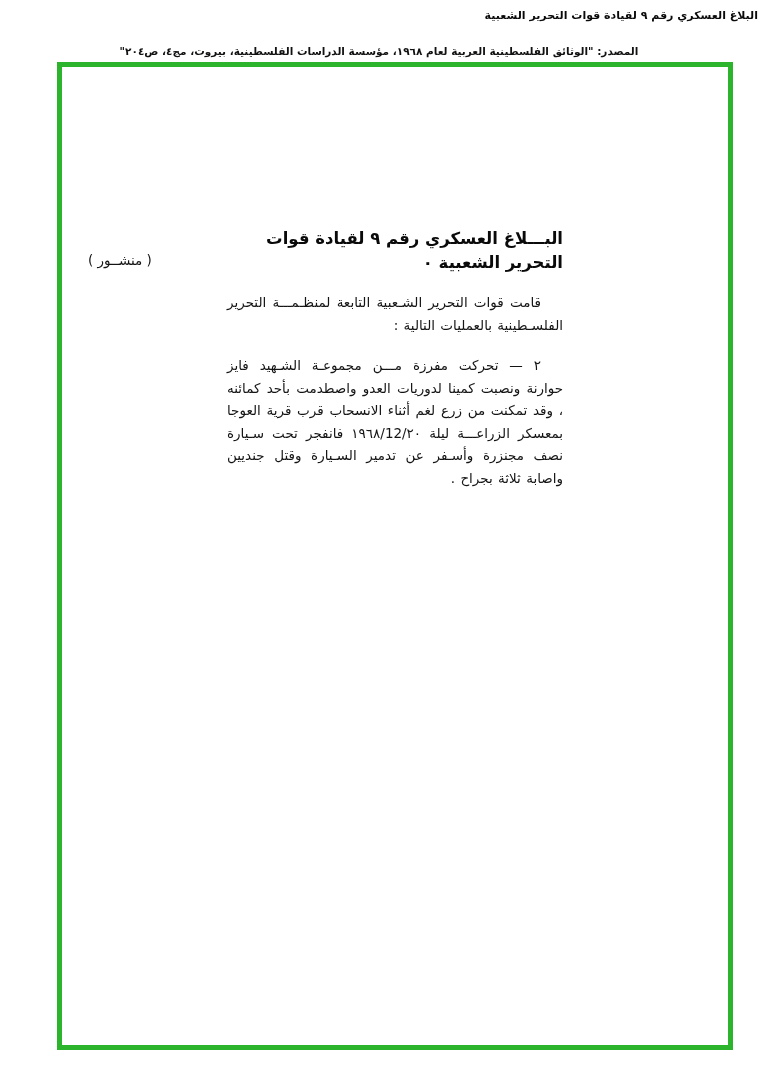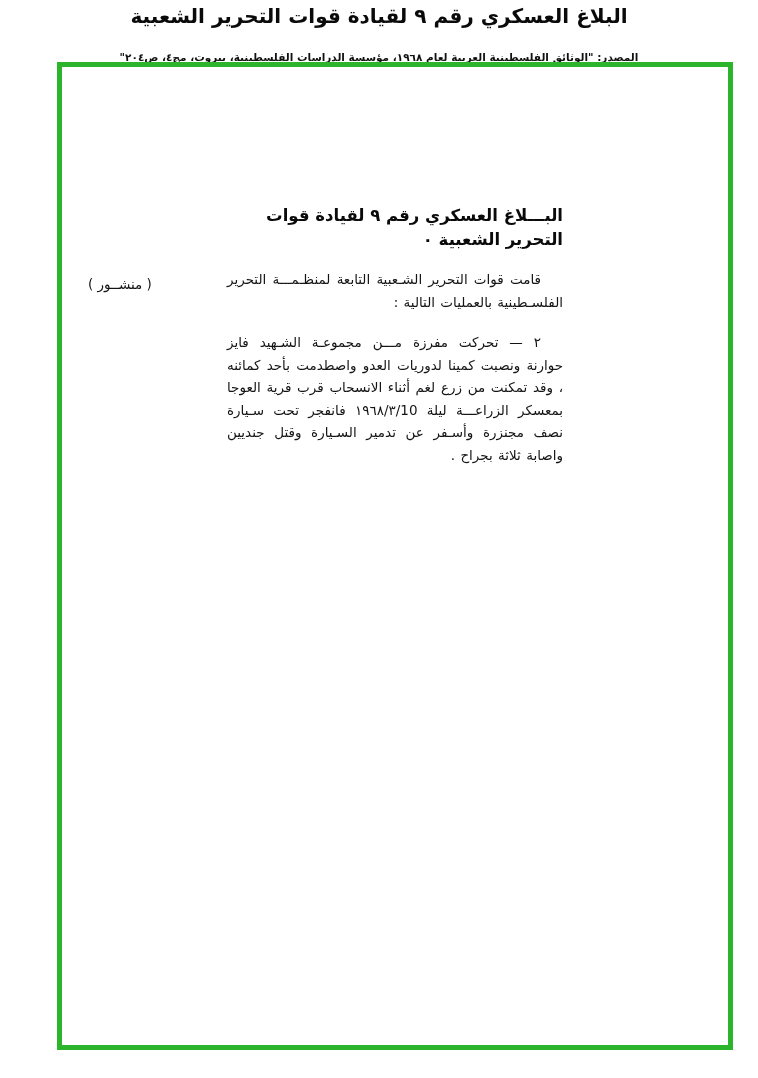--- a/index.html
+++ b/index.html
@@ -16,25 +16,26 @@
   
   .top-header {
     position: absolute;
     top: 6px;
     left: 0;
     width: 758px;
     text-align: center;
     direction: rtl;
   }
   .top-header .main-title {
-    font-size: 20px;
+    font-size: 11px;
     font-weight: bold;
     color: #0a0a0a;
-    margin: 0 0 24px 0;
+    margin: 0 0 18px 0;
     line-height: 20px;
+    text-align: right;
   }
   .top-header .source-line {
     font-size: 10.5px;
     font-weight: bold;
     color: #111;
     margin: 0;
     line-height: 14px;
   }
 
   
@@ -45,21 +46,21 @@
     width: 666px;
     height: 978px;
     border: 5px solid #2cb52c;
     background: #ffffff;
     box-sizing: content-box;
   }
 
   
   .doc-column {
     position: absolute;
-    top: 137px;
+    top: 160px;
     right: 165px;
     width: 336px;
     direction: rtl;
     color: #141414;
   }
   .doc-title {
     font-size: 16.5px;
     font-weight: bold;
     color: #0a0a0a;
     margin: 0 0 16px 0;
@@ -81,21 +82,21 @@
     margin: 0 0 14px 0;
     text-indent: 22px;
     word-spacing: 1px;
   }
   .doc-paragraph.intro {
     margin-bottom: 18px;
   }
 
   .published-note {
     position: absolute;
-    top: 209px;
+    top: 185px;
     left: 26px;
     direction: rtl;
     font-size: 13.5px;
     color: #141414;
     letter-spacing: 1px;
   }
 </style>
 </head>
 <body>
 
@@ -109,17 +110,17 @@
   <div class="published-note">( منشــور )</div>
 
   <div class="doc-column">
 
     <p class="doc-title">البـــلاغ العسكري رقم ٩ لقيادة قوات التحرير الشعبية ٠</p>
 
 
     <p class="doc-paragraph intro">قامت قوات التحرير الشـعبية التابعة لمنظـمـــة التحرير الفلسـطينية بالعمليات التالية :</p>
 
 
-    <p class="doc-paragraph">٢ — تحركت مفرزة مـــن مجموعـة الشـهيد فايز حوارنة ونصبت كمينا لدوريات العدو واصطدمت بأحد كمائنه ، وقد تمكنت من زرع لغم أثناء الانسحاب قرب قرية العوجا بمعسكر الزراعـــة ليلة ١٩٦٨/٣/10 فانفجر تحت سـيارة نصف مجنزرة وأسـفر عن تدمير السـيارة وقتل جنديين واصابة ثلاثة بجراح .</p>
+    <p class="doc-paragraph">٢ — تحركت مفرزة مـــن مجموعـة الشـهيد فايز حوارنة ونصبت كمينا لدوريات العدو واصطدمت بأحد كمائنه ، وقد تمكنت من زرع لغم أثناء الانسحاب قرب قرية العوجا بمعسكر الزراعـــة ليلة ١٩٦٨/12/٢٠ فانفجر تحت سـيارة نصف مجنزرة وأسـفر عن تدمير السـيارة وقتل جنديين واصابة ثلاثة بجراح .</p>
 
 
   </div>
 </div>
 
 </body></html>

